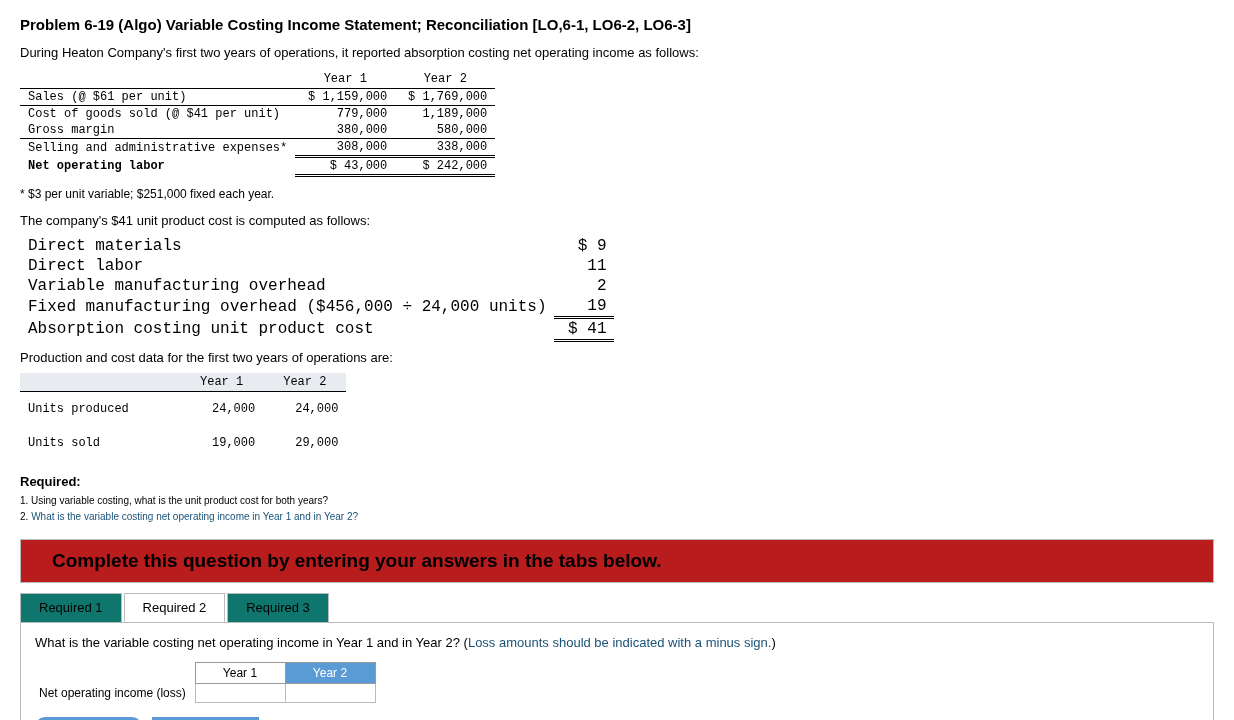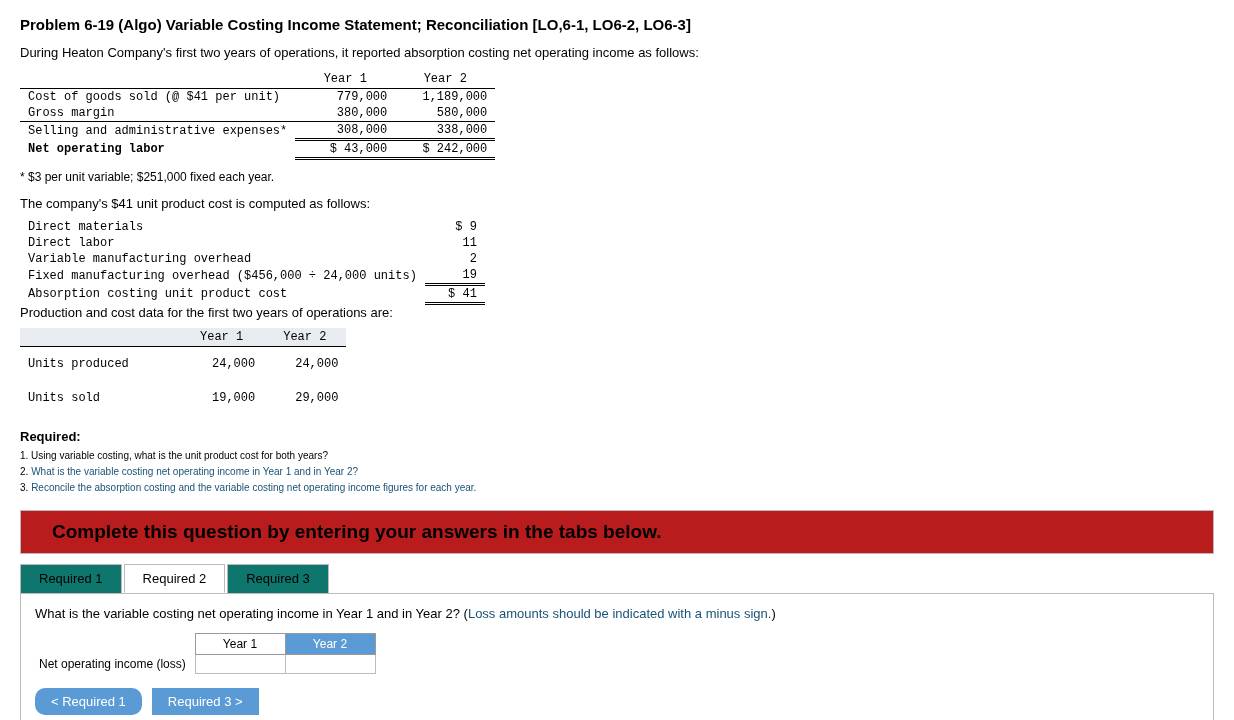--- a/index.html
+++ b/index.html
@@ -50,22 +50,22 @@
       font-size: 12px;
       margin-bottom: 12px;
     }
     .section-title {
       font-size: 13px;
       margin-bottom: 8px;
     }
     
     .unit-cost-table {
       border-collapse: collapse;
-      margin-bottom: 0;
-      font-size: 12px;
+      margin-bottom: 8px;
+      font-size: 16px;
       font-family: 'Courier New', monospace;
     }
     .unit-cost-table td {
       padding: 1px 8px;
     }
     .unit-cost-table td:first-child {
       min-width: 320px;
     }
     .unit-cost-table td.num {
       text-align: right;
@@ -236,20 +236,25 @@
 
 <table class="income-table">
   <thead>
     <tr>
       <th></th>
       <th>Year 1</th>
       <th>Year 2</th>
     </tr>
   </thead>
   <tbody>
+    <tr>
+      <td>Sales (@ $61 per unit)</td>
+      <td class="num">$ 1,159,000</td>
+      <td class="num">$ 1,769,000</td>
+    </tr>
     <tr class="border-top">
       <td>Cost of goods sold (@ $41 per unit)</td>
       <td class="num">779,000</td>
       <td class="num">1,189,000</td>
     </tr>
     <tr>
       <td>Gross margin</td>
       <td class="num">380,000</td>
       <td class="num">580,000</td>
     </tr>
@@ -316,21 +321,20 @@
       <td class="num">19,000</td>
       <td class="num">29,000</td>
     </tr>
   </tbody>
 </table>
 
 <p class="required-text">Required:</p>
 <div class="required-list">
   <div>1. Using variable costing, what is the unit product cost for both years?</div>
   <div>2. <span class="blue">What is the variable costing net operating income in Year 1 and in Year 2?</span></div>
-  <div>3. <span class="blue">Reconcile the absorption costing and the variable costing net operating income figures for each year.</span></div>
 </div>
 
 <div class="complete-box">Complete this question by entering your answers in the tabs below.</div>
 
 <div class="tabs">
   <div class="tab">Required 1</div>
   <div class="tab active">Required 2</div>
   <div class="tab">Required 3</div>
 </div>
 

